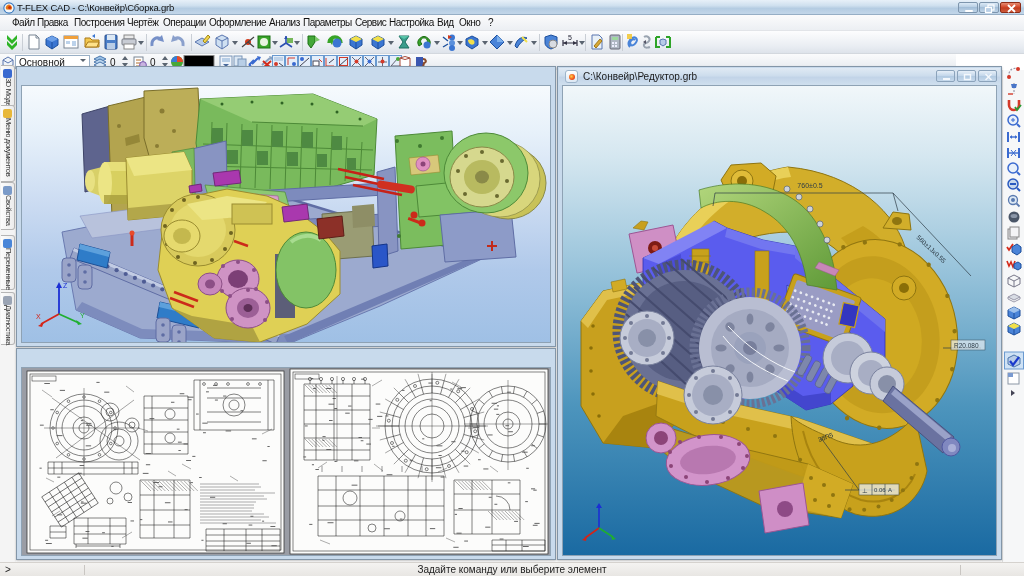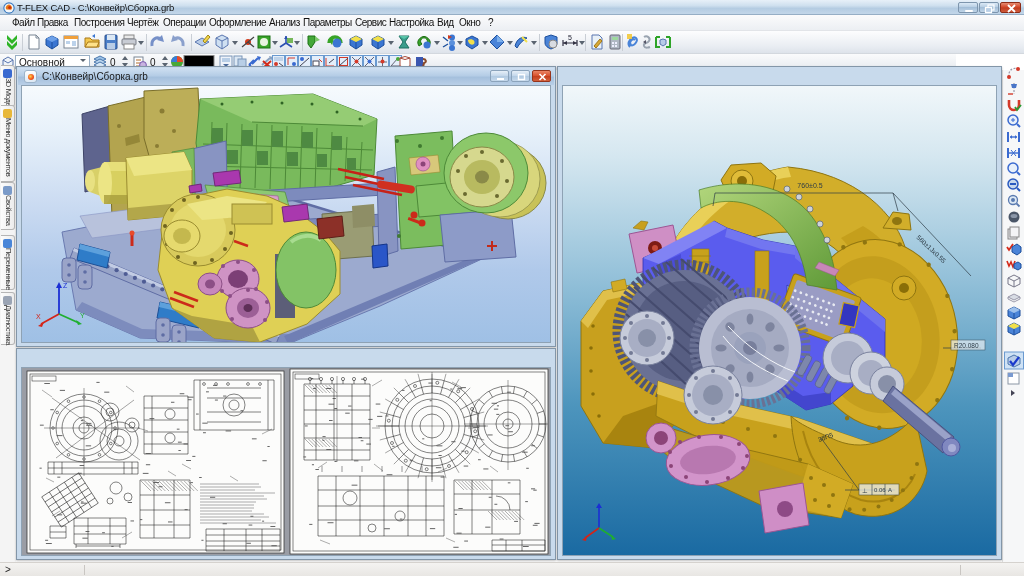--- a/index.html
+++ b/index.html
@@ -475,20 +475,35 @@
           </g>
 <g transform="translate(3,306)">
             <rect x="2" y="3" width="11" height="11" fill="#fff" stroke="#8a96a4"></rect>
             <rect x="2" y="3" width="5" height="4" fill="#7a9ad0"></rect>
           </g>
 <path d="M8 326 l4 3 l-4 3 z" fill="#445"></path>
 </svg>
       </div>
 
     <div class="win" style="left:557px;top:-4px;width:445px;height:494px">
+      <div class="wtitle wt-inactive">
+        <div class="wicon">
+            <i></i>
+          </div>
+        <span class="wtext">C:\Конвейр\Редуктор.grb</span>
+        <div class="wbtn" style="right:45px"><svg width="19" height="12">
+              <rect x="6" y="7" width="7" height="2" fill="#f4f8fc"></rect>
+            </svg></div>
+        <div class="wbtn" style="right:24px"><svg width="19" height="12">
+              <rect x="6.5" y="3.5" width="6" height="5" fill="none" stroke="#f4f8fc" stroke-width="1.4"></rect>
+            </svg></div>
+        <div class="wbtn" style="right:3px"><svg width="19" height="12">
+              <path d="M6.5 3 L12.5 9 M12.5 3 L6.5 9" stroke="#f4f8fc" stroke-width="1.5"></path>
+            </svg></div>
+      </div>
       <div class="wcontent" style="width:435px;height:471px" id="vp2"><svg width="433" height="469" viewBox="0 0 433 469">
 <defs>
 <linearGradient id="bg2" x1="0" y1="0" x2="0" y2="1">
 <stop offset="0" stop-color="#f1f7fa"></stop>
                 <stop offset=".15" stop-color="#d5e7f0"></stop>
                 <stop offset=".4" stop-color="#96c2da"></stop>
                 <stop offset=".68" stop-color="#4d95bd"></stop>
                 <stop offset="1" stop-color="#1a6aa2"></stop>
 </linearGradient>
 <linearGradient id="grn2" x1="0" y1="0" x2="1" y2="1">
@@ -768,35 +783,20 @@
               <path d="M36 442 L22 452" stroke="#d42418"></path>
               <path d="M36 442 L50 451" stroke="#1faf2f"></path>
 </g>
 <path d="M36 417 l-3 5 h6 z" fill="#1b2fd4"></path>
 <path d="M19 454 l5 -4 l-1 5 z" fill="#d42418"></path>
 <path d="M53 453 l-5 -4 l1 5 z" fill="#1faf2f"></path>
 </svg></div>
     </div>
 
     <div class="win" style="left:16px;top:-4px;width:540px;height:281px">
-      <div class="wtitle wt-active">
-        <div class="wicon">
-            <i></i>
-          </div>
-        <span class="wtext">C:\Конвейр\Сборка.grb</span>
-        <div class="wbtn" style="right:45px"><svg width="19" height="12">
-              <rect x="6" y="7" width="7" height="2" fill="#fff"></rect>
-            </svg></div>
-        <div class="wbtn" style="right:24px"><svg width="19" height="12">
-              <rect x="6.5" y="3.5" width="6" height="5" fill="none" stroke="#fff" stroke-width="1.4"></rect>
-            </svg></div>
-        <div class="wbtn wbtn-close-active" style="right:3px"><svg width="19" height="12">
-              <path d="M6.5 3 L12.5 9 M12.5 3 L6.5 9" stroke="#fff" stroke-width="1.6"></path>
-            </svg></div>
-      </div>
       <div class="wcontent" style="width:530px;height:258px" id="vp1"><svg width="528" height="256" viewBox="0 0 528 256">
 <defs>
 <linearGradient id="bg1" x1="0" y1="0" x2="0" y2="1">
 <stop offset="0" stop-color="#f6fafd"></stop>
                 <stop offset=".18" stop-color="#e7f1fa"></stop>
                 <stop offset=".45" stop-color="#ccdcf2"></stop>
                 <stop offset=".72" stop-color="#b0c9ea"></stop>
                 <stop offset="1" stop-color="#9fc0e5"></stop>
 </linearGradient>
 <linearGradient id="ycyl" x1="0" y1="0" x2="0" y2="1">
@@ -1437,14 +1437,15 @@
               <rect x="474.3" y="45.9" width="3.0" height="0.9"></rect>
               <rect x="346.3" y="50.9" width="4.3" height="0.9"></rect>
             </g>
           </svg></div>
     </div>
   </div>
   <div id="statusbar" class="abs">
     <span class="abs" style="left:5px;top:1px">&gt;</span>
     <span class="abs" style="left:84px;top:2px;width:1px;height:10px;background:#c9c6c2"></span>
     <span class="abs" style="left:960px;top:2px;width:1px;height:10px;background:#c9c6c2"></span>
+    <span id="statustext" class="abs">Задайте команду или выберите элемент</span>
   </div>
 </div>
 
 </body></html>

